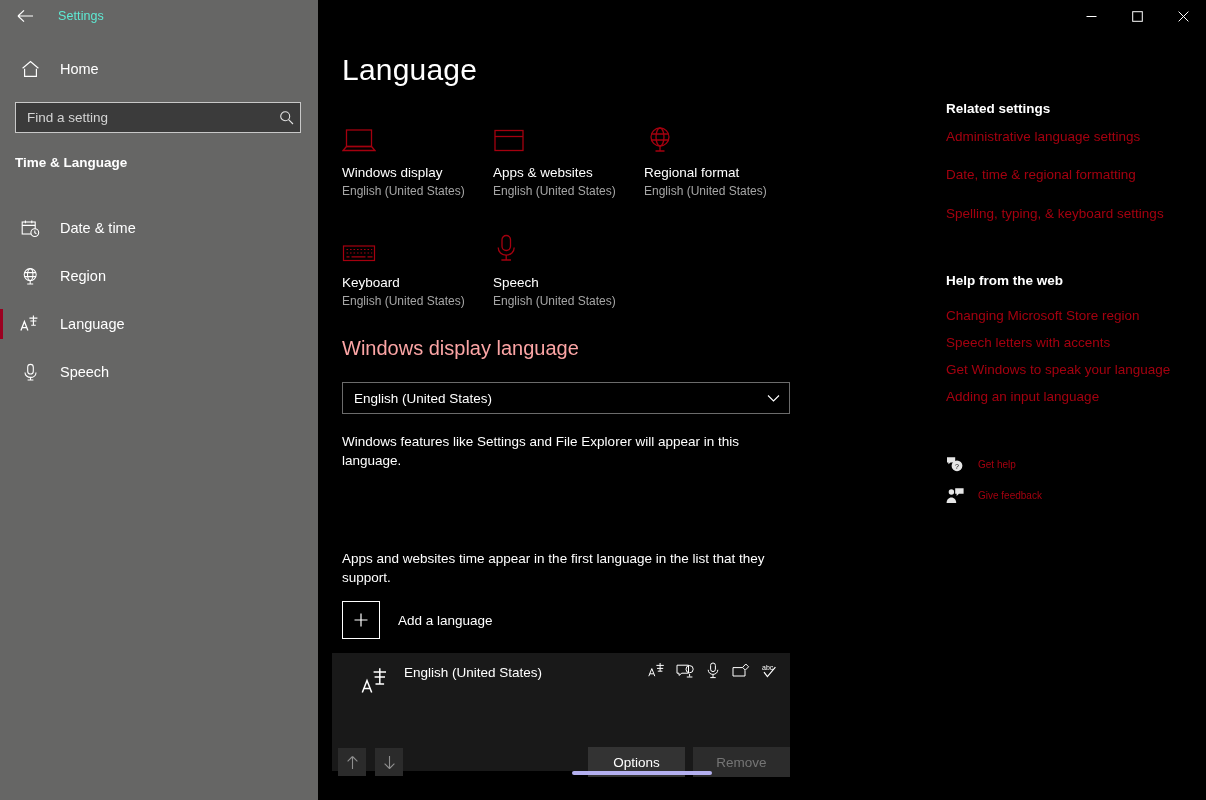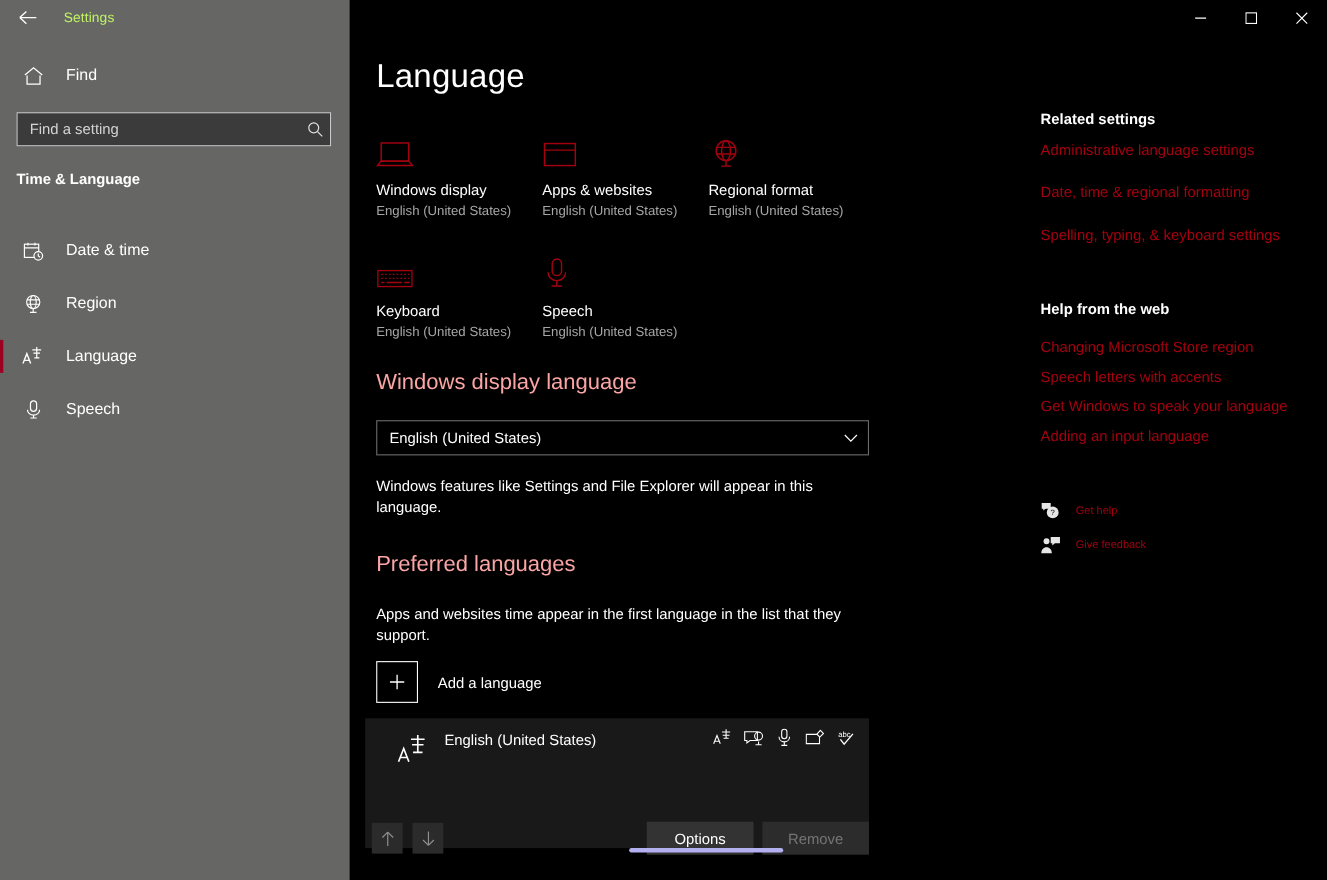--- a/index.html
+++ b/index.html
@@ -16,21 +16,21 @@
     position:absolute; left:0; top:0; width:318px; height:800px;
     background:#666665;
   }
   #titlebar-left {
     height:32px; display:flex; align-items:center; padding-left:12px; gap:20px;
   }
   #back-btn {
     width:26px; height:26px; display:flex; align-items:center; justify-content:center;
     color:#ffffff; cursor:pointer;
   }
-  #app-title { font-size:12.5px; color:#bef264; letter-spacing:.1px; }
+  #app-title { font-size:12.5px; color:#5eead4; letter-spacing:.1px; }
 
   #home-row {
     display:flex; align-items:center; gap:20px;
     margin:27px 0 0 20px; cursor:pointer;
   }
   #home-row .glyph { width:20px; height:20px; display:flex; align-items:center; justify-content:center; }
   #home-row .lbl { font-size:14.5px; color:#fff; }
 
   #search-box {
     position:absolute; left:15px; top:102px; width:286px; height:31px;
@@ -183,21 +183,21 @@
       <div id="app-title">Settings</div>
     </div>
 
     <div id="home-row">
       <span class="glyph">
         <svg width="19" height="18" viewBox="0 0 19 18" fill="none" stroke="#ffffff" stroke-width="1.15">
           <path d="M1.6 8.2L9.5 1.6l7.9 6.6"></path>
           <path d="M3.6 8.7V16.4h11.8V8.7"></path>
         </svg>
       </span>
-      <span class="lbl">Find</span>
+      <span class="lbl">Home</span>
     </div>
 
     <div id="search-box">
       <input id="search-input" type="text" placeholder="Find a setting" style="">
       <span id="search-icon">
         <svg width="15" height="15" viewBox="0 0 15 15" fill="none" stroke="currentColor" stroke-width="1.1">
           <circle cx="6.2" cy="6.2" r="4.5"></circle>
           <path d="M9.6 9.6L14 14"></path>
         </svg>
       </span>
@@ -354,21 +354,20 @@
       <span id="display-lang-value">English (United States)</span>
       <span id="display-lang-chevron">
         <svg width="13" height="9" viewBox="0 0 13 9" fill="none" stroke="currentColor" stroke-width="1.1">
             <path d="M1 1.5l5.5 5.5L12 1.5"></path>
           </svg>
       </span>
     </div>
 
     <div class="sec-body" style="top:432px; width:440px;">Windows features like Settings and File Explorer will appear in this language.</div>
 
-    <div class="sec-head" style="top:502px;">Preferred languages</div>
     <div class="sec-body" style="top:549px; width:445px;">Apps and websites time appear in the first language in the list that they support.</div>
 
     <div id="add-lang-row">
       <span id="add-lang-box">
         <svg width="16" height="16" viewBox="0 0 16 16" stroke="currentColor" stroke-width="1.2">
             <path d="M8 1.5v13M1.5 8h13"></path>
           </svg>
       </span>
       <span id="add-lang-label">Add a language</span>
     </div>

